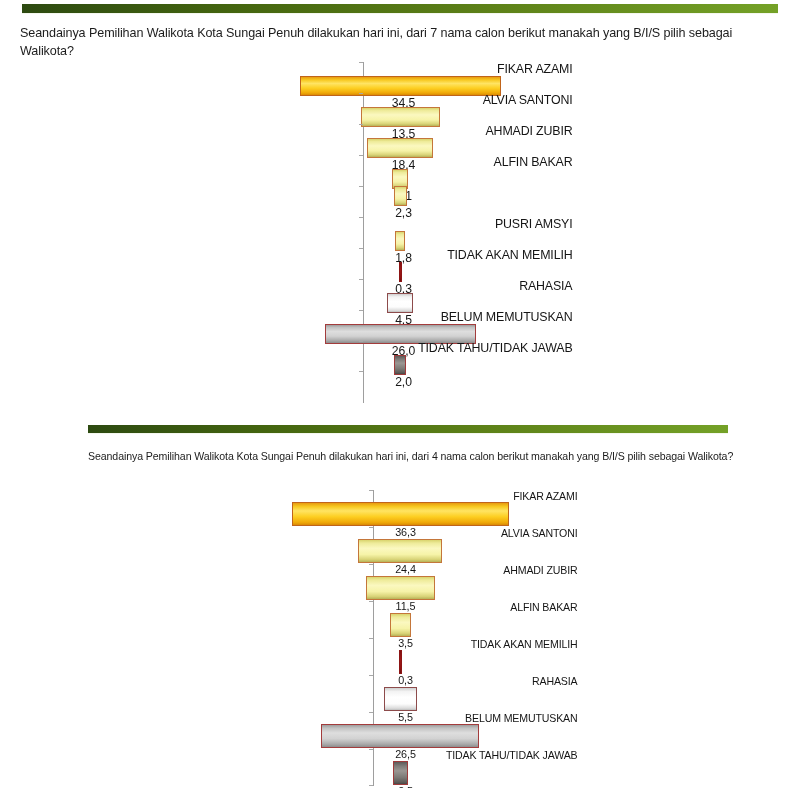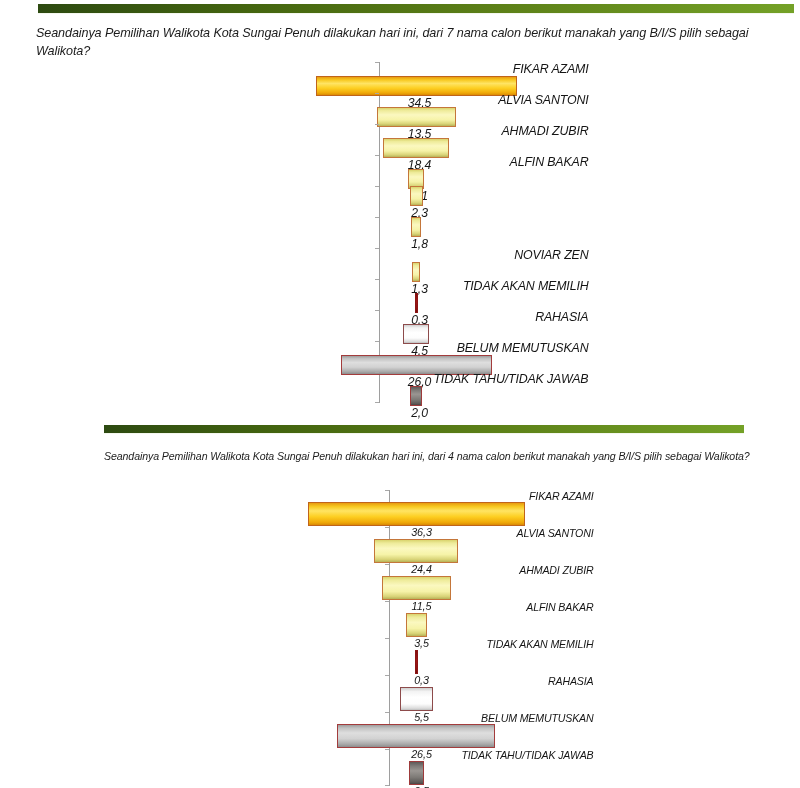--- a/index.html
+++ b/index.html
@@ -11,21 +11,21 @@
   body {
     width: 800px;
     height: 788px;
     font-family: "Liberation Sans", sans-serif;
     color: #1a1a1a;
     overflow: hidden;
     position: relative;
   }
 
   
-  .slide { position: absolute; left: 16px; width: 680px; font-style: italic; }
+  .slide { position: absolute; left: 0; width: 680px; }
   #slide-1 { top: 0; height: 418px; }
   #slide-2 { top: 418px; height: 370px; }
 
   
   .green-rule {
     position: absolute;
     height: 9px;
     background: linear-gradient(to right, #2d4a11 0%, #44650f 28%, #5d8118 62%, #74a127 100%);
     box-shadow: 0 1px 0 0 #f4f7ee;
   }
@@ -178,29 +178,24 @@
           <span class="tick top"></span>
           <div class="bar c-paleyellow" style="width: 16px;"></div>
           <div class="bar-value">2,1</div>
         </div>
         <div class="bar-row">
           <span class="tick top"></span>
           <div class="bar c-paleyellow" style="width: 13px;"></div>
           <div class="bar-value">2,3</div>
         </div>
         <div class="bar-row">
+          <div class="cat-label">PUSRI AMSYI</div>
           <span class="tick top"></span>
           <div class="bar c-paleyellow" style="width: 10px;"></div>
           <div class="bar-value">1,8</div>
-        </div>
-        <div class="bar-row">
-          <div class="cat-label">NOVIAR ZEN</div>
-          <span class="tick top"></span>
-          <div class="bar c-paleyellow" style="width: 8px;"></div>
-          <div class="bar-value">1,3</div>
         </div>
         <div class="bar-row">
           <div class="cat-label">TIDAK AKAN MEMILIH</div>
           <span class="tick top"></span>
           <div class="bar c-darkred" style="width: 3px;"></div>
           <div class="bar-value">0,3</div>
         </div>
         <div class="bar-row">
           <div class="cat-label">RAHASIA</div>
           <span class="tick top"></span>

